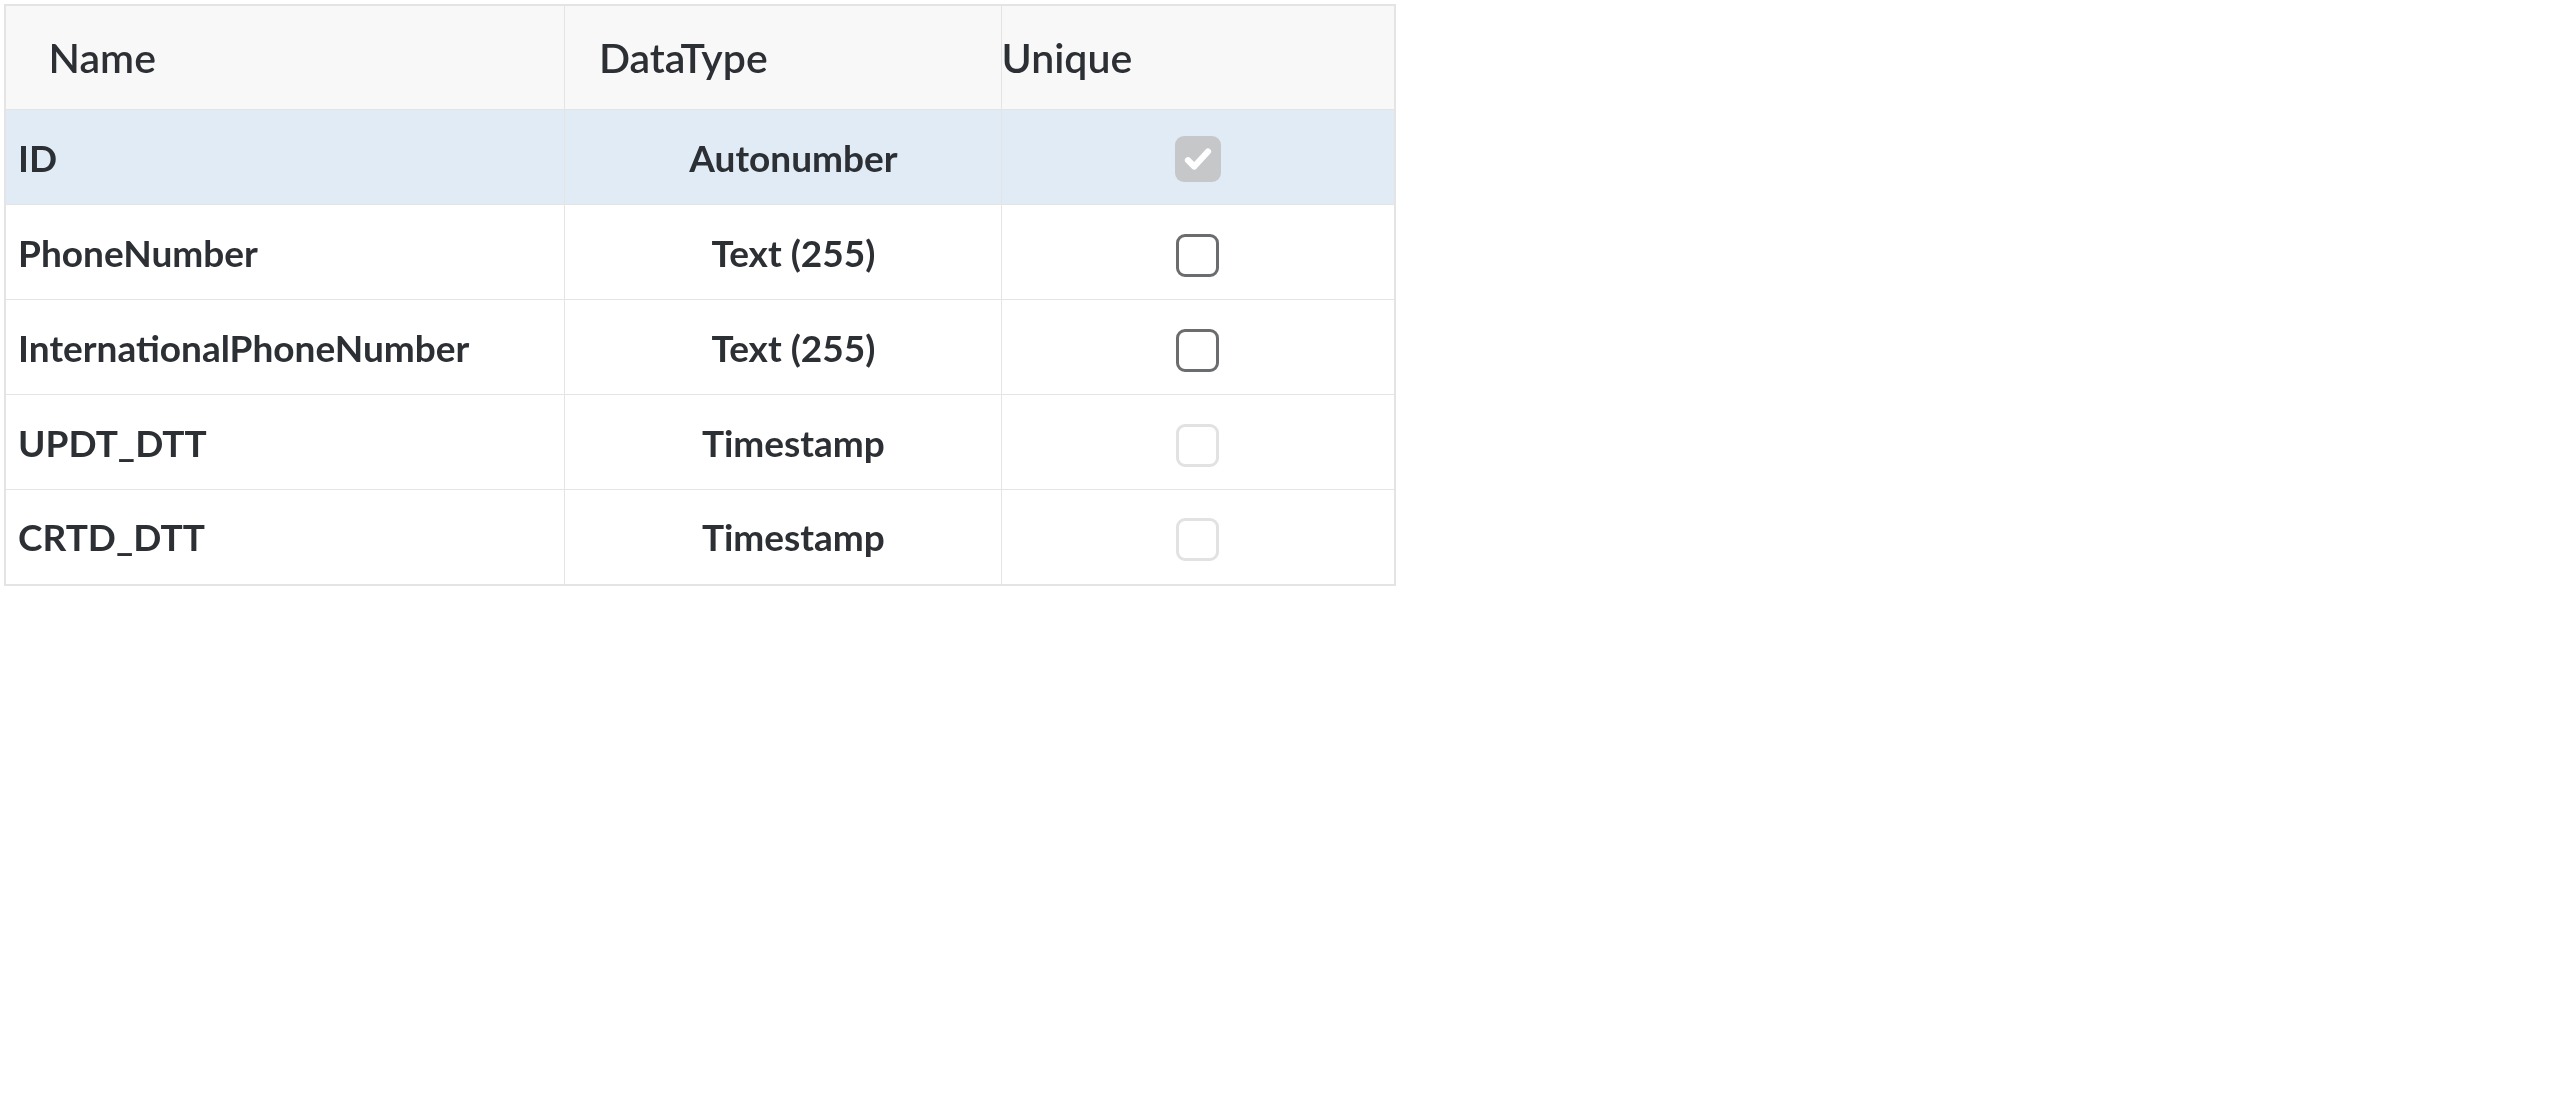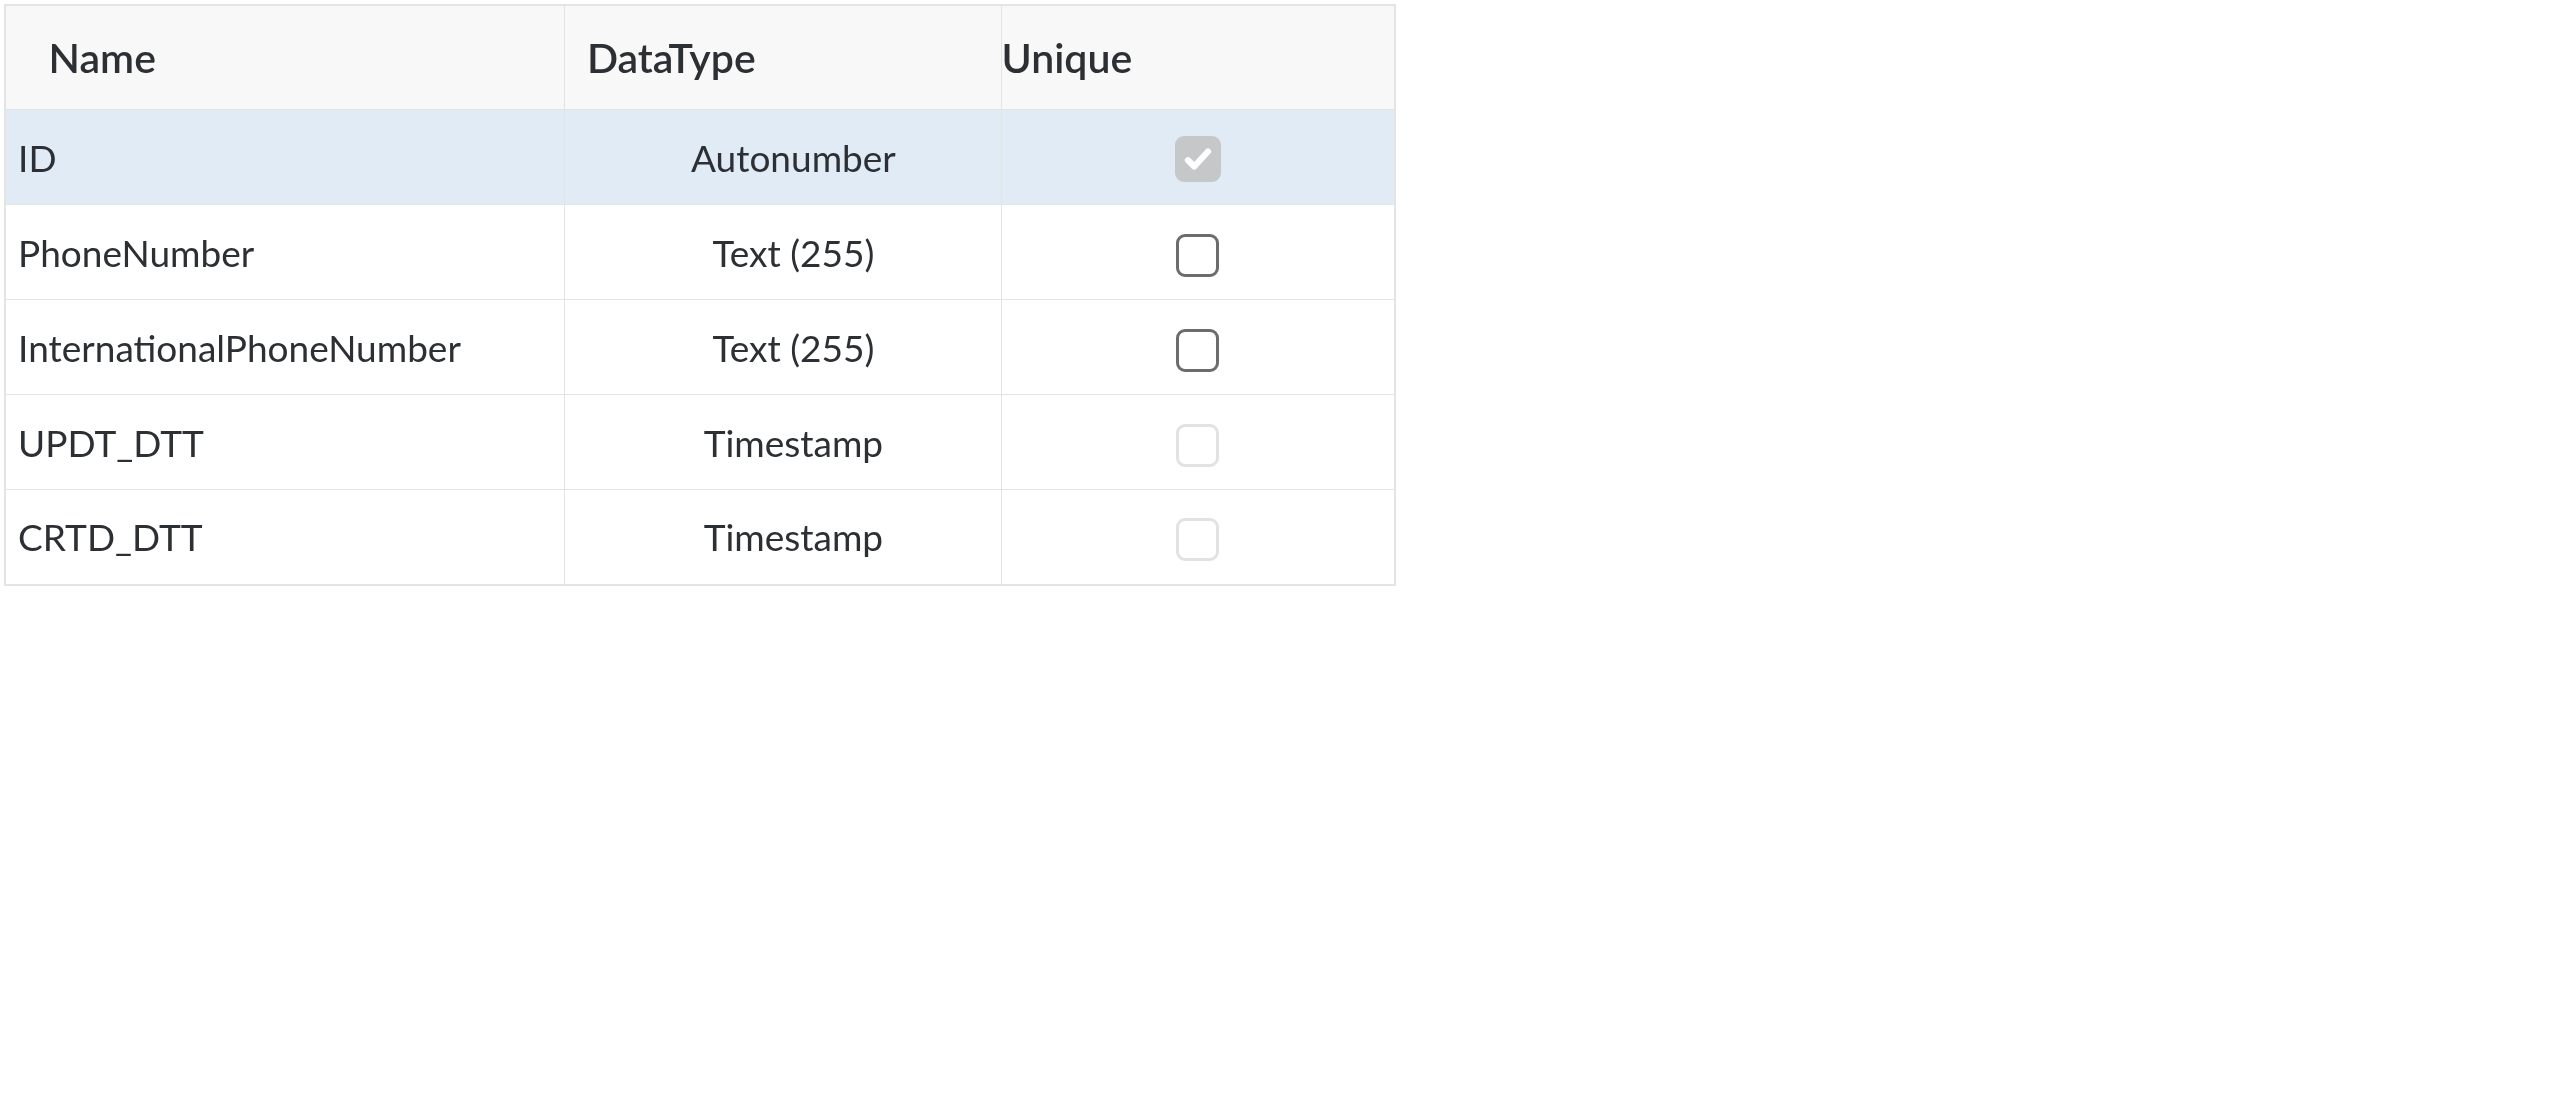--- a/index.html
+++ b/index.html
@@ -31,29 +31,29 @@
       font-weight: 600;
       font-size: 41px;
       color: #2c2f33;
       height: 105px;
       margin-top: 8px;
     }
     td {
       height: 95px;
       font-size: 37px;
       color: #2c2f33;
-      font-weight: 400;
+      font-weight: 700;
       background: #ffffff;
     }
     .col-name { width: 559px; }
     .col-datatype { width: 436px; }
     .col-unique { width: 393px; }
 
     .th-pad-name   { padding-left: 43px; }
-    .th-pad-dtype  { padding-left: 22px; }
+    .th-pad-dtype  { padding-left: 34px; }
     .th-pad-unique { text-align: left; }
 
     .td-pad-name   { padding-left: 12.5px; }
     .td-pad-dtype  { padding-left: 21.4px; text-align: center; }
     .td-pad-unique { text-align: center; }
 
     tr.selected td {
       background: #e0ebf6;
     }
 

